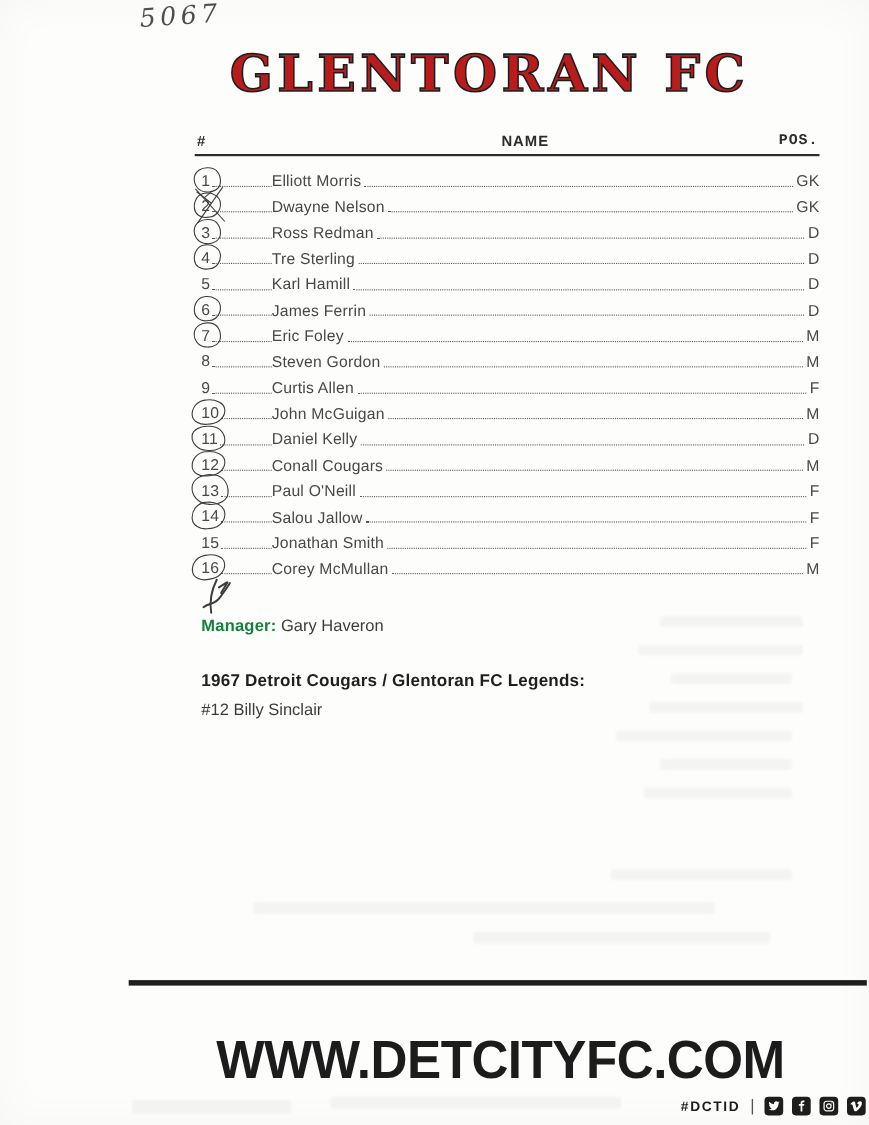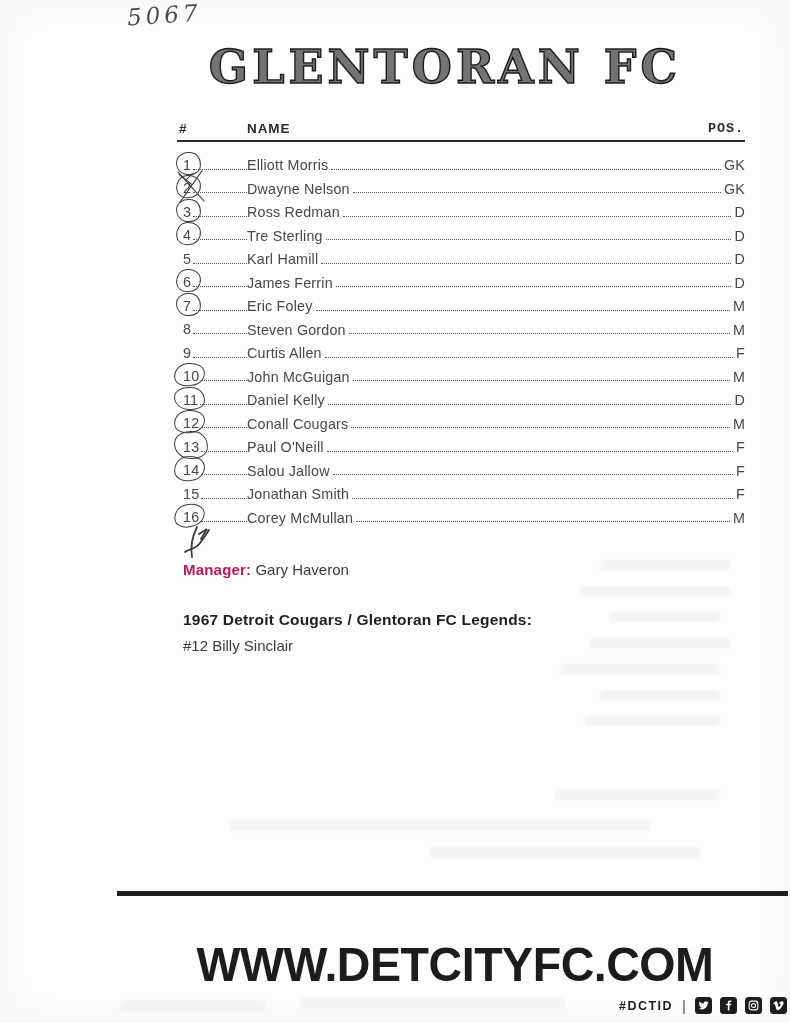--- a/index.html
+++ b/index.html
@@ -18,30 +18,30 @@
     font-family:"DejaVu Serif", serif; font-style:italic;
     font-size:23px; color:#4e4e4e; letter-spacing:4px;
     transform:rotate(-4deg);
   }
 
   
   .title {
     position:absolute; left:100px; top:40px; width:690px;
     text-align:center;
     font-family:"DejaVu Serif", serif; font-weight:900;
-    font-size:46px; letter-spacing:4px; color:#737373;
+    font-size:46px; letter-spacing:4px; color:#b91c1c;
     -webkit-text-stroke:1.4px #1d1d1d;
   }
 
   
   .roster { position:absolute; left:177px; top:121px; width:568px; }
   .thead { display:flex; align-items:flex-end;
     font-weight:bold; font-size:13.5px; letter-spacing:0.9px; color:#2c2c2c; }
   .th-num { width:70px; padding-left:2px; }
-  .th-name { flex:1; }
+  .th-name { flex:1;text-align:center; }
   .th-pos { padding-right:1px;font-family:Liberation Mono, monospace; }
   .head-rule { border-top:2.6px solid #2b2b2b; margin-top:4px; }
   .rows { margin-top:7px; }
 
   .row { display:flex; align-items:flex-end; height:23.5px;
     font-size:14.3px; color:#484848; letter-spacing:0.2px; }
   .row .txt { line-height:1; white-space:nowrap; }
   .num-col { width:70px; display:flex; align-items:flex-end; }
   .num-wrap { position:relative; padding-left:6px; }
   .lead { height:0; border-bottom:1.7px dotted #595959; margin-bottom:3px; }
@@ -73,21 +73,21 @@
 
   .pen-tick { position:absolute; left:176px; top:172px; width:22px; height:16px; }
   .pen-tick::before, .pen-tick::after { content:""; position:absolute; border-top:1.9px solid #3d3d3d; }
   .pen-tick::before { width:17px; left:1px; top:7px; transform:rotate(38deg); }
   .pen-tick::after  { width:9px; left:9px; top:4px; transform:rotate(-42deg); }
 
   .scribble { position:absolute; left:182px; top:524px; }
 
   
   .manager { position:absolute; left:183px; top:561px; font-size:15px; color:#3c3c3c; }
-  .manager b { color:#be185d; letter-spacing:0.2px; }
+  .manager b { color:#15803d; letter-spacing:0.2px; }
   .legends { position:absolute; left:183px; top:600px; font-size:15px; color:#3c3c3c;margin-top:11px; }
   .legends .heading { font-weight:bold; font-size:15.5px; color:#1f1f1f; letter-spacing:0.2px; }
   .legends .entry { margin-top:9px; line-height:1.1; }
 
   
   .smudge { position:absolute; background:#6a6a6a; opacity:0.055; filter:blur(1.2px); border-radius:3px; }
 
   
   .footer-rule { position:absolute; left:117px; top:891px; width:671px; height:5px; background:#1e1e1e; }
   .footer-url {

